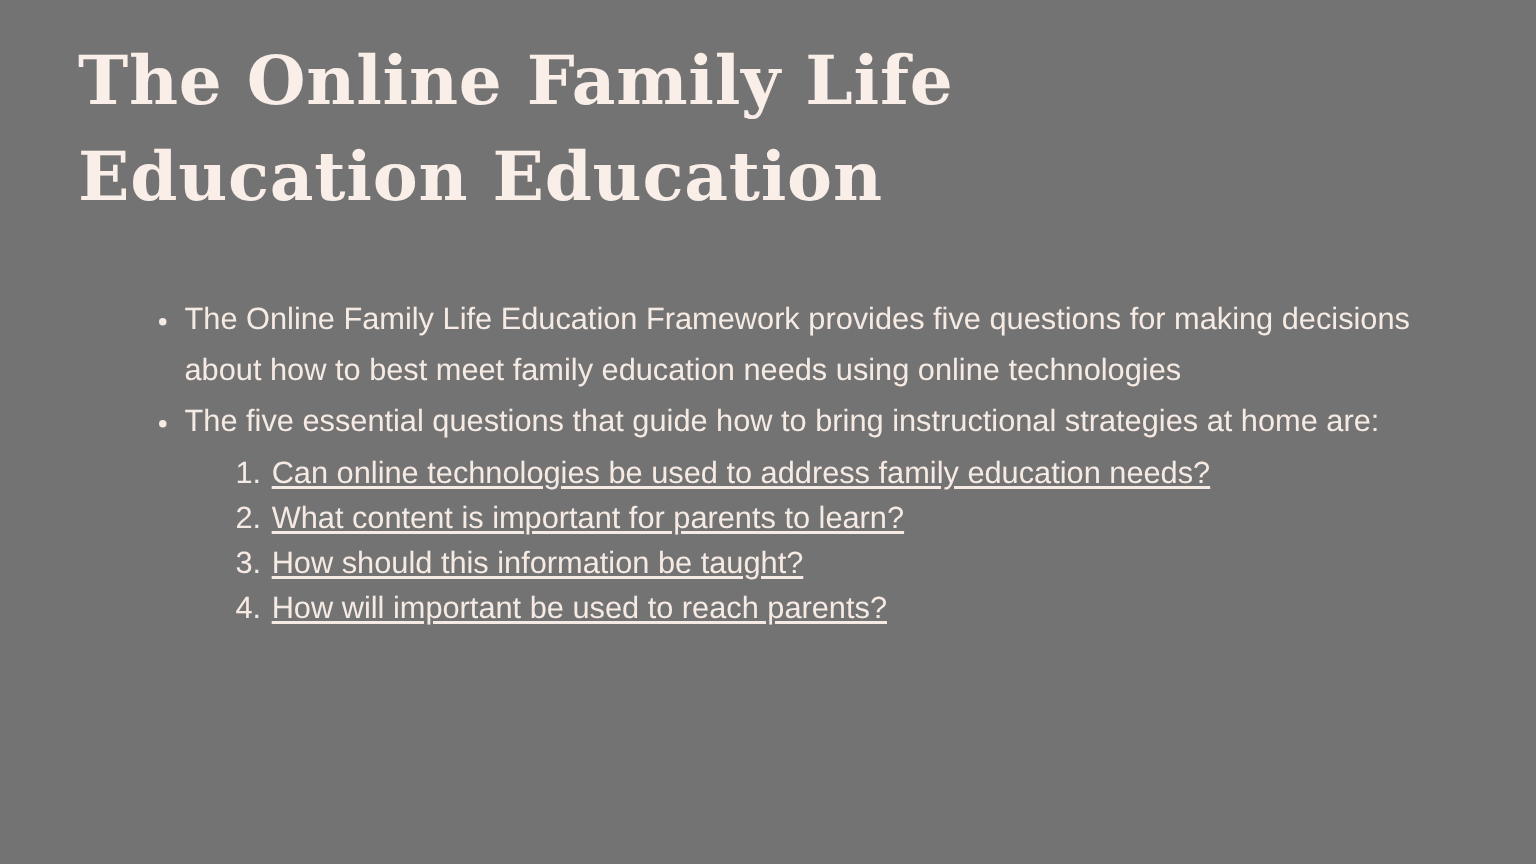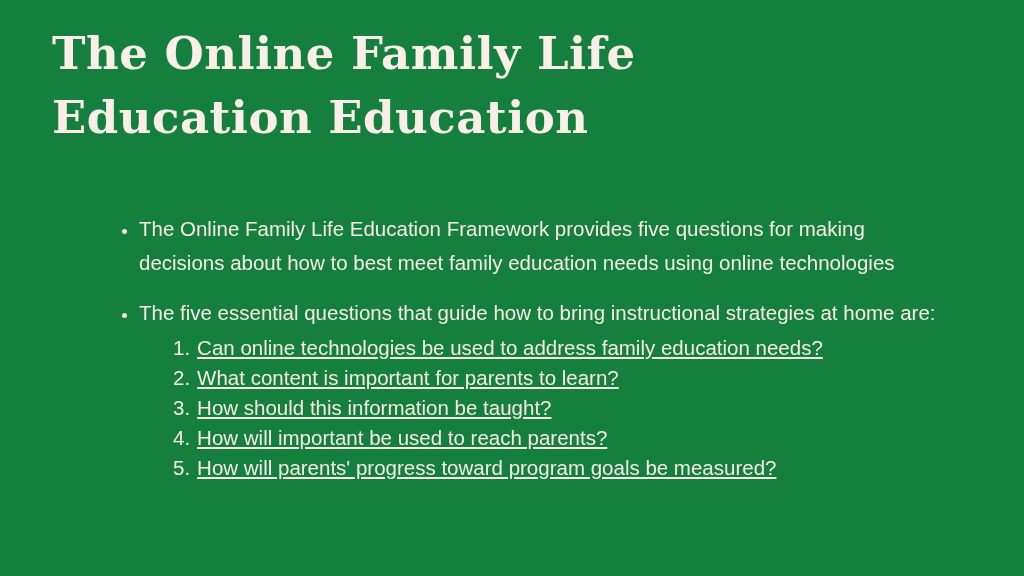--- a/index.html
+++ b/index.html
@@ -4,21 +4,21 @@
 <style>
   html, body {
     margin: 0;
     padding: 0;
     background: #333;
   }
   .slide {
     position: relative;
     width: 1024px;
     height: 576px;
-    background: #15803d;
+    background: #737373;
     overflow: hidden;
     font-family: "Liberation Sans", sans-serif;
   }
   .title {
     position: absolute;
     left: 52px;
     top: 22px;
     margin: 0;
     font-family: "DejaVu Serif", "Liberation Serif", serif;
     font-weight: 700;
@@ -40,21 +40,21 @@
     font-size: 20.5px;
     line-height: 34px;
     font-weight: 400;
   }
   ul.bullets {
     margin: 0;
     padding: 0 0 0 23px;
     list-style: disc outside;
   }
   ul.bullets > li {
-    margin: 16px;
+    margin: 0;
     padding: 0;
   }
   ul.bullets > li::marker {
     color: #F6EBE4;
     font-size: 18px;
   }
   ol.questions {
     margin: 3px 0 0 0;
     padding: 0 0 0 34px;
     list-style: none;
@@ -93,21 +93,18 @@
           </li>
           <li>
             <span class="q-num">2.</span><span>What content is important for parents to learn?</span>
           </li>
           <li>
             <span class="q-num">3.</span><span>How should this information be taught?</span>
           </li>
           <li>
             <span class="q-num">4.</span><span>How will important be used to reach parents?</span>
           </li>
-          <li>
-            <span class="q-num">5.</span><span>How will parents' progress toward program goals be measured?</span>
-          </li>
         </ol>
       </li>
     </ul>
   </div>
 
 </div>
 
 </body></html>

